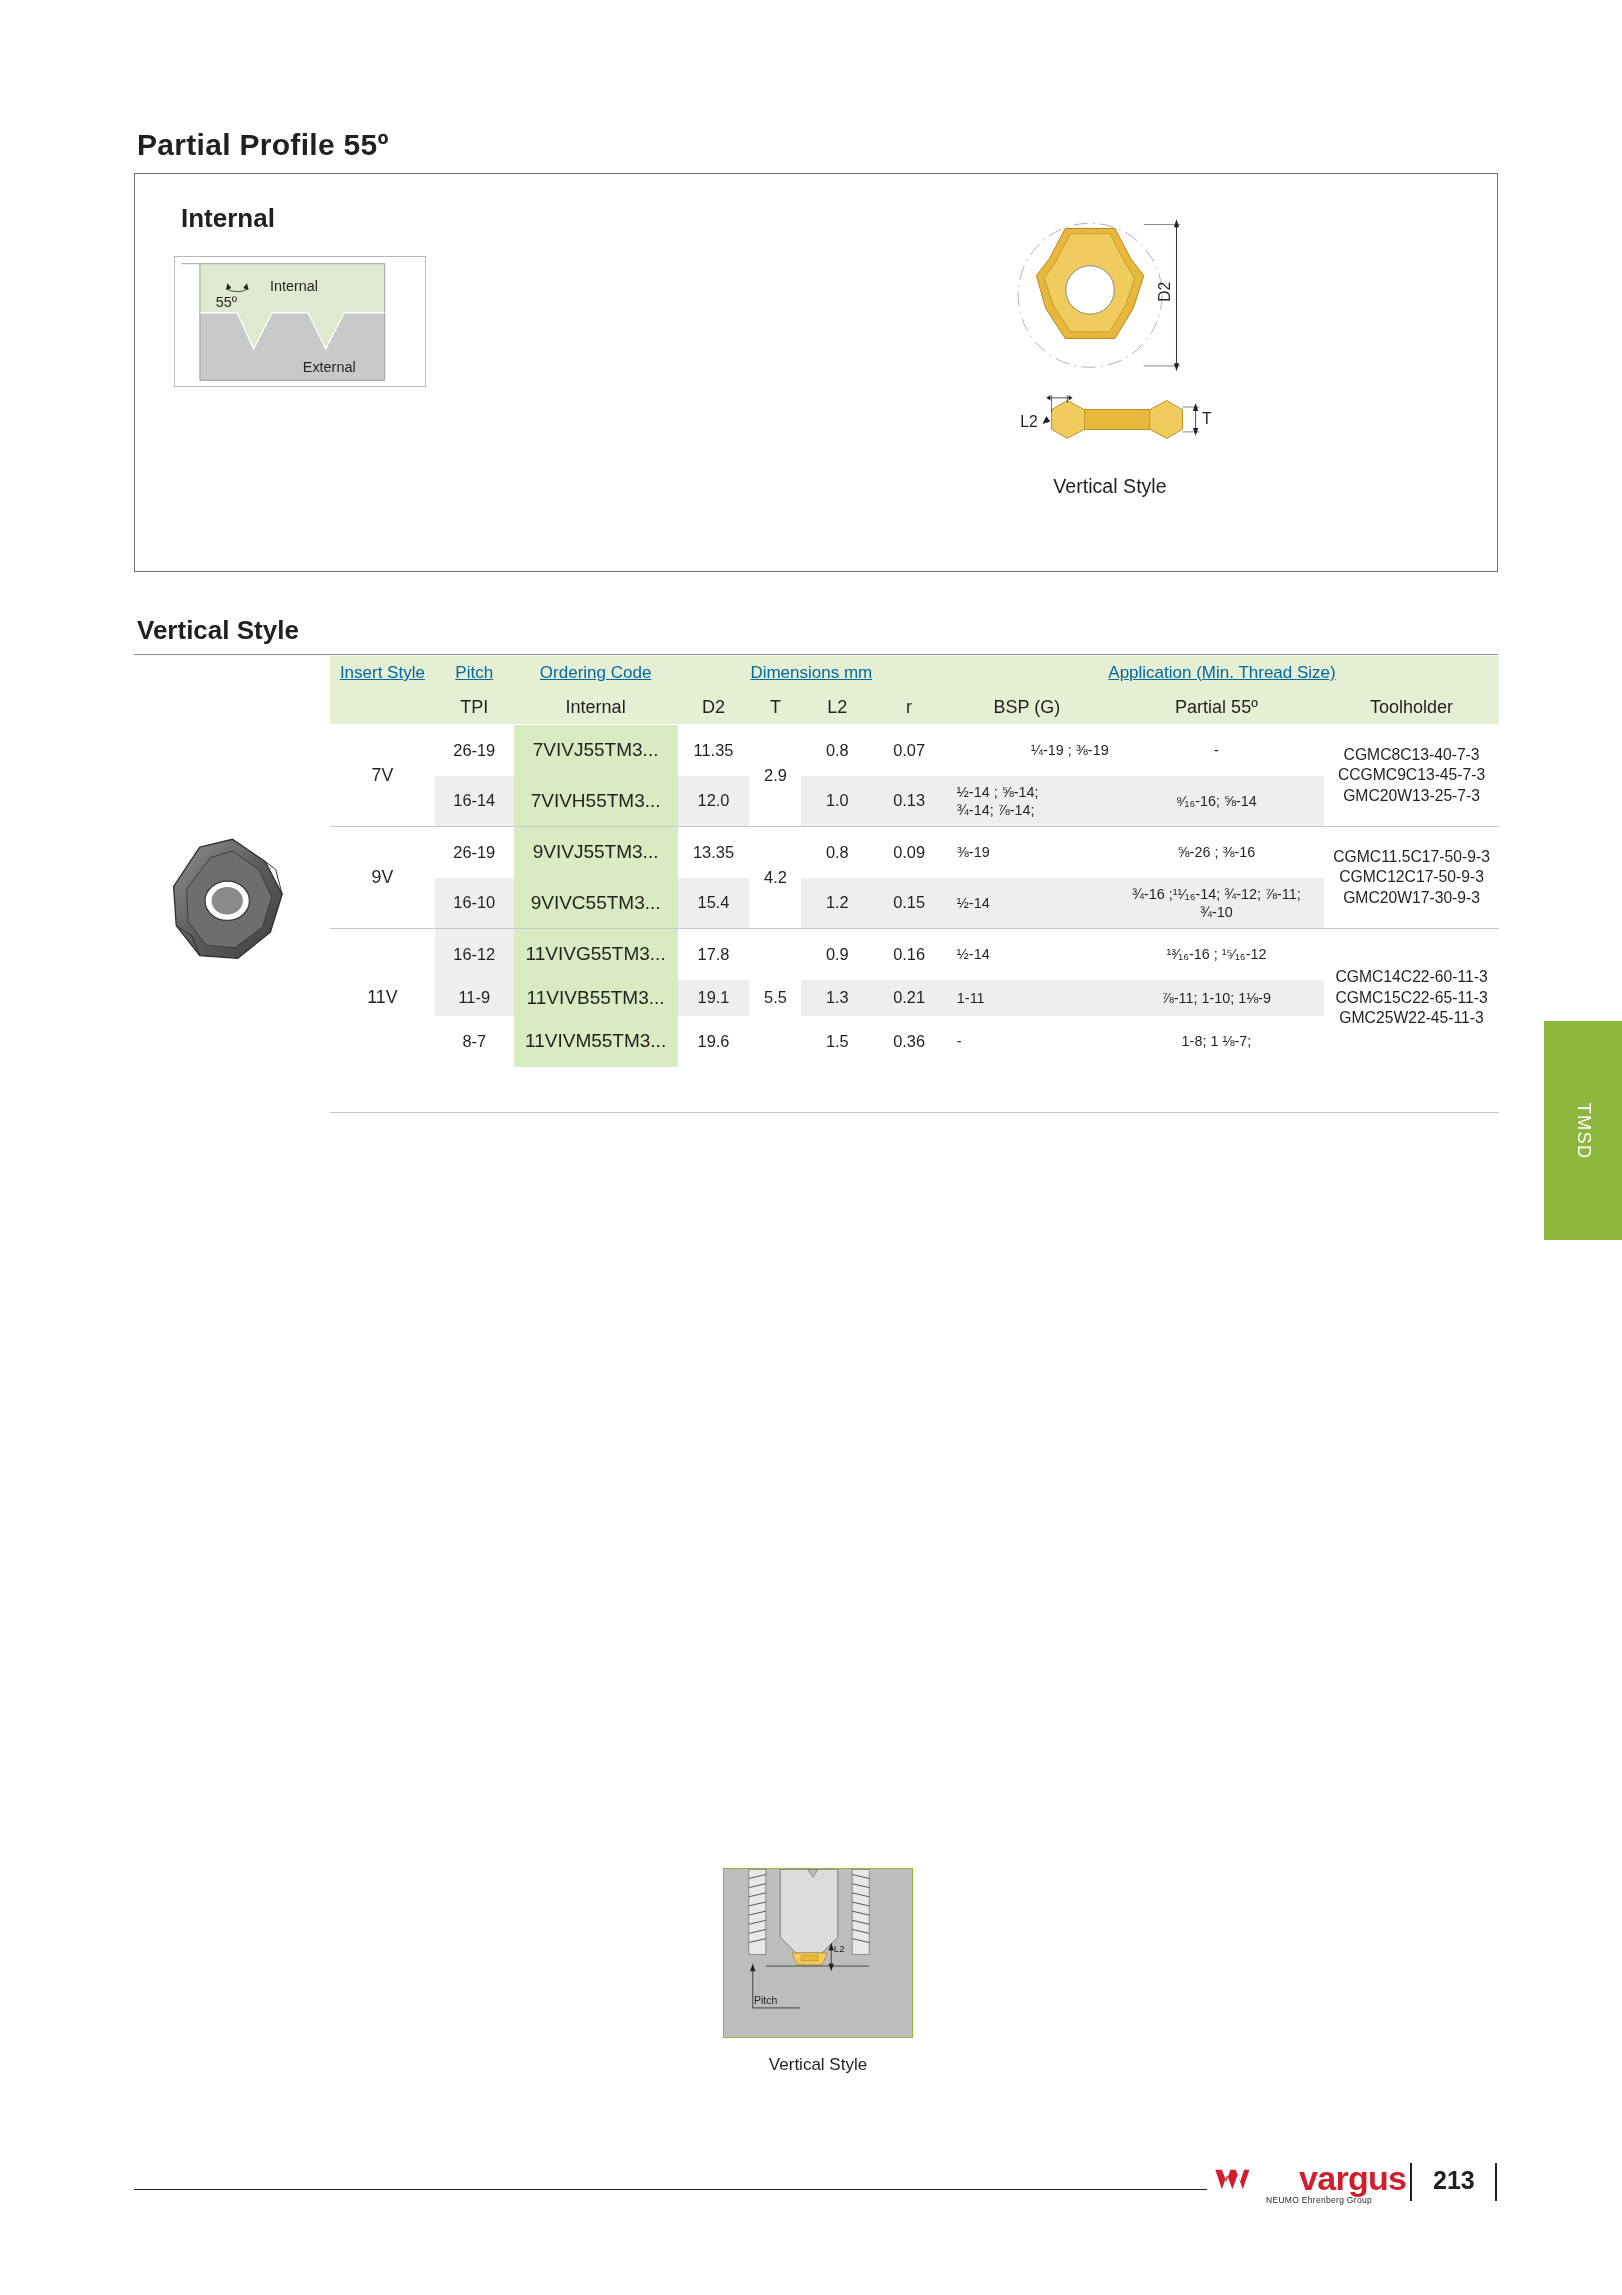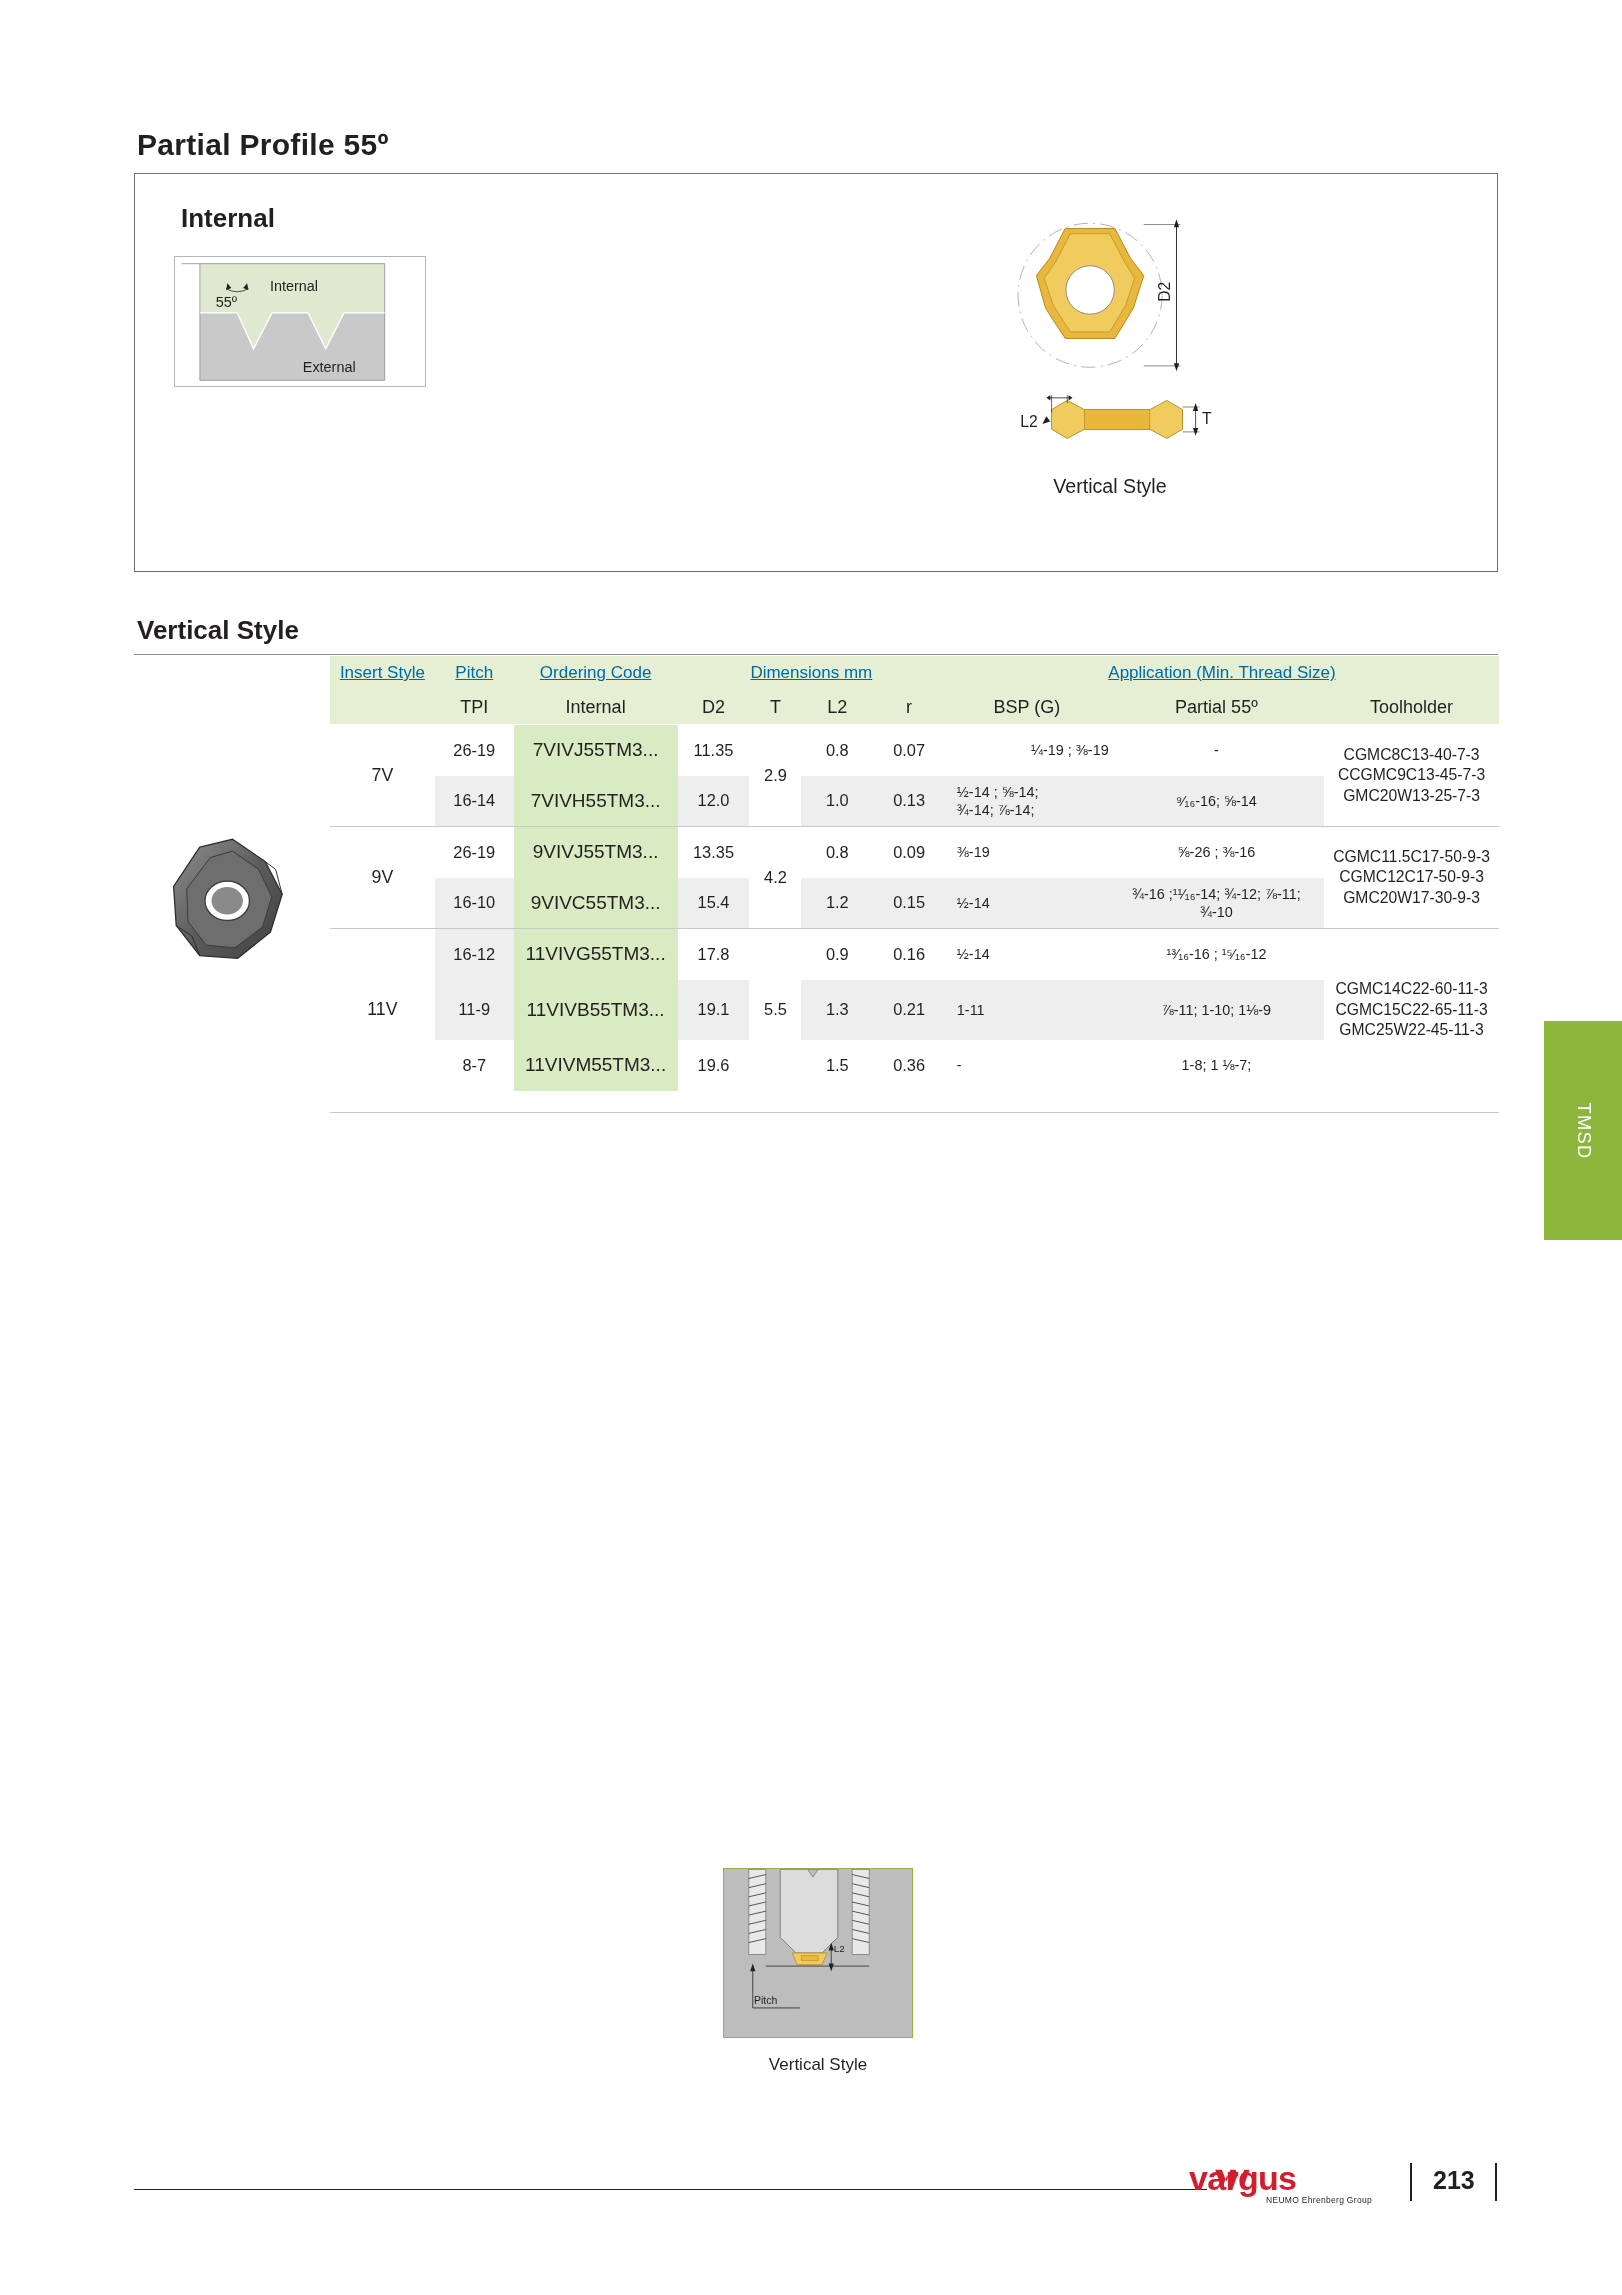--- a/index.html
+++ b/index.html
@@ -231,21 +231,21 @@
   }
   .logo {
     position: absolute;
     left: 1214px;
     top: 2163px;
     width: 183px;
     height: 46px;
   }
   .logo-text {
     position: absolute;
-    left: 1189px;
+    left: 1299px;
     top: 2159px;
     font-size: 34px;
     font-weight: bold;
     color: #cf1f2e;
     letter-spacing: -0.7px;
   }
   .logo-sub {
     position: absolute;
     left: 1266px;
     top: 2195px;
@@ -462,21 +462,21 @@
       <td style="background:#ffffff">17.8</td>
       <td rowspan="3" style="background:#ffffff">5.5</td>
       <td style="background:#ffffff">0.9</td>
       <td style="background:#ffffff">0.16</td>
       <td class="small" style="background:#ffffff;text-align:left;padding-left:11.8px">½-14</td>
       <td class="small" style="background:#ffffff">¹³⁄₁₆-16 ; ¹⁵⁄₁₆-12</td>
       <td class="tool" rowspan="3" style="background:#ffffff;white-space:pre-line">CGMC14C22-60-11-3
 CGMC15C22-65-11-3
 GMC25W22-45-11-3</td>
     </tr>
-    <tr class="row-b" style="height:60px">
+    <tr class="row-b" style="height:36px">
       <td>11-9</td>
       <td class="code alt">11VIVB55TM3...</td>
       <td>19.1</td>
       <td>1.3</td>
       <td>0.21</td>
       <td class="small" style="text-align:left;padding-left:11.8px">1-11</td>
       <td class="small">⅞-11; 1-10; 1⅛-9</td>
     </tr>
     <tr class="row-a" style="height:51px">
       <td>8-7</td>

